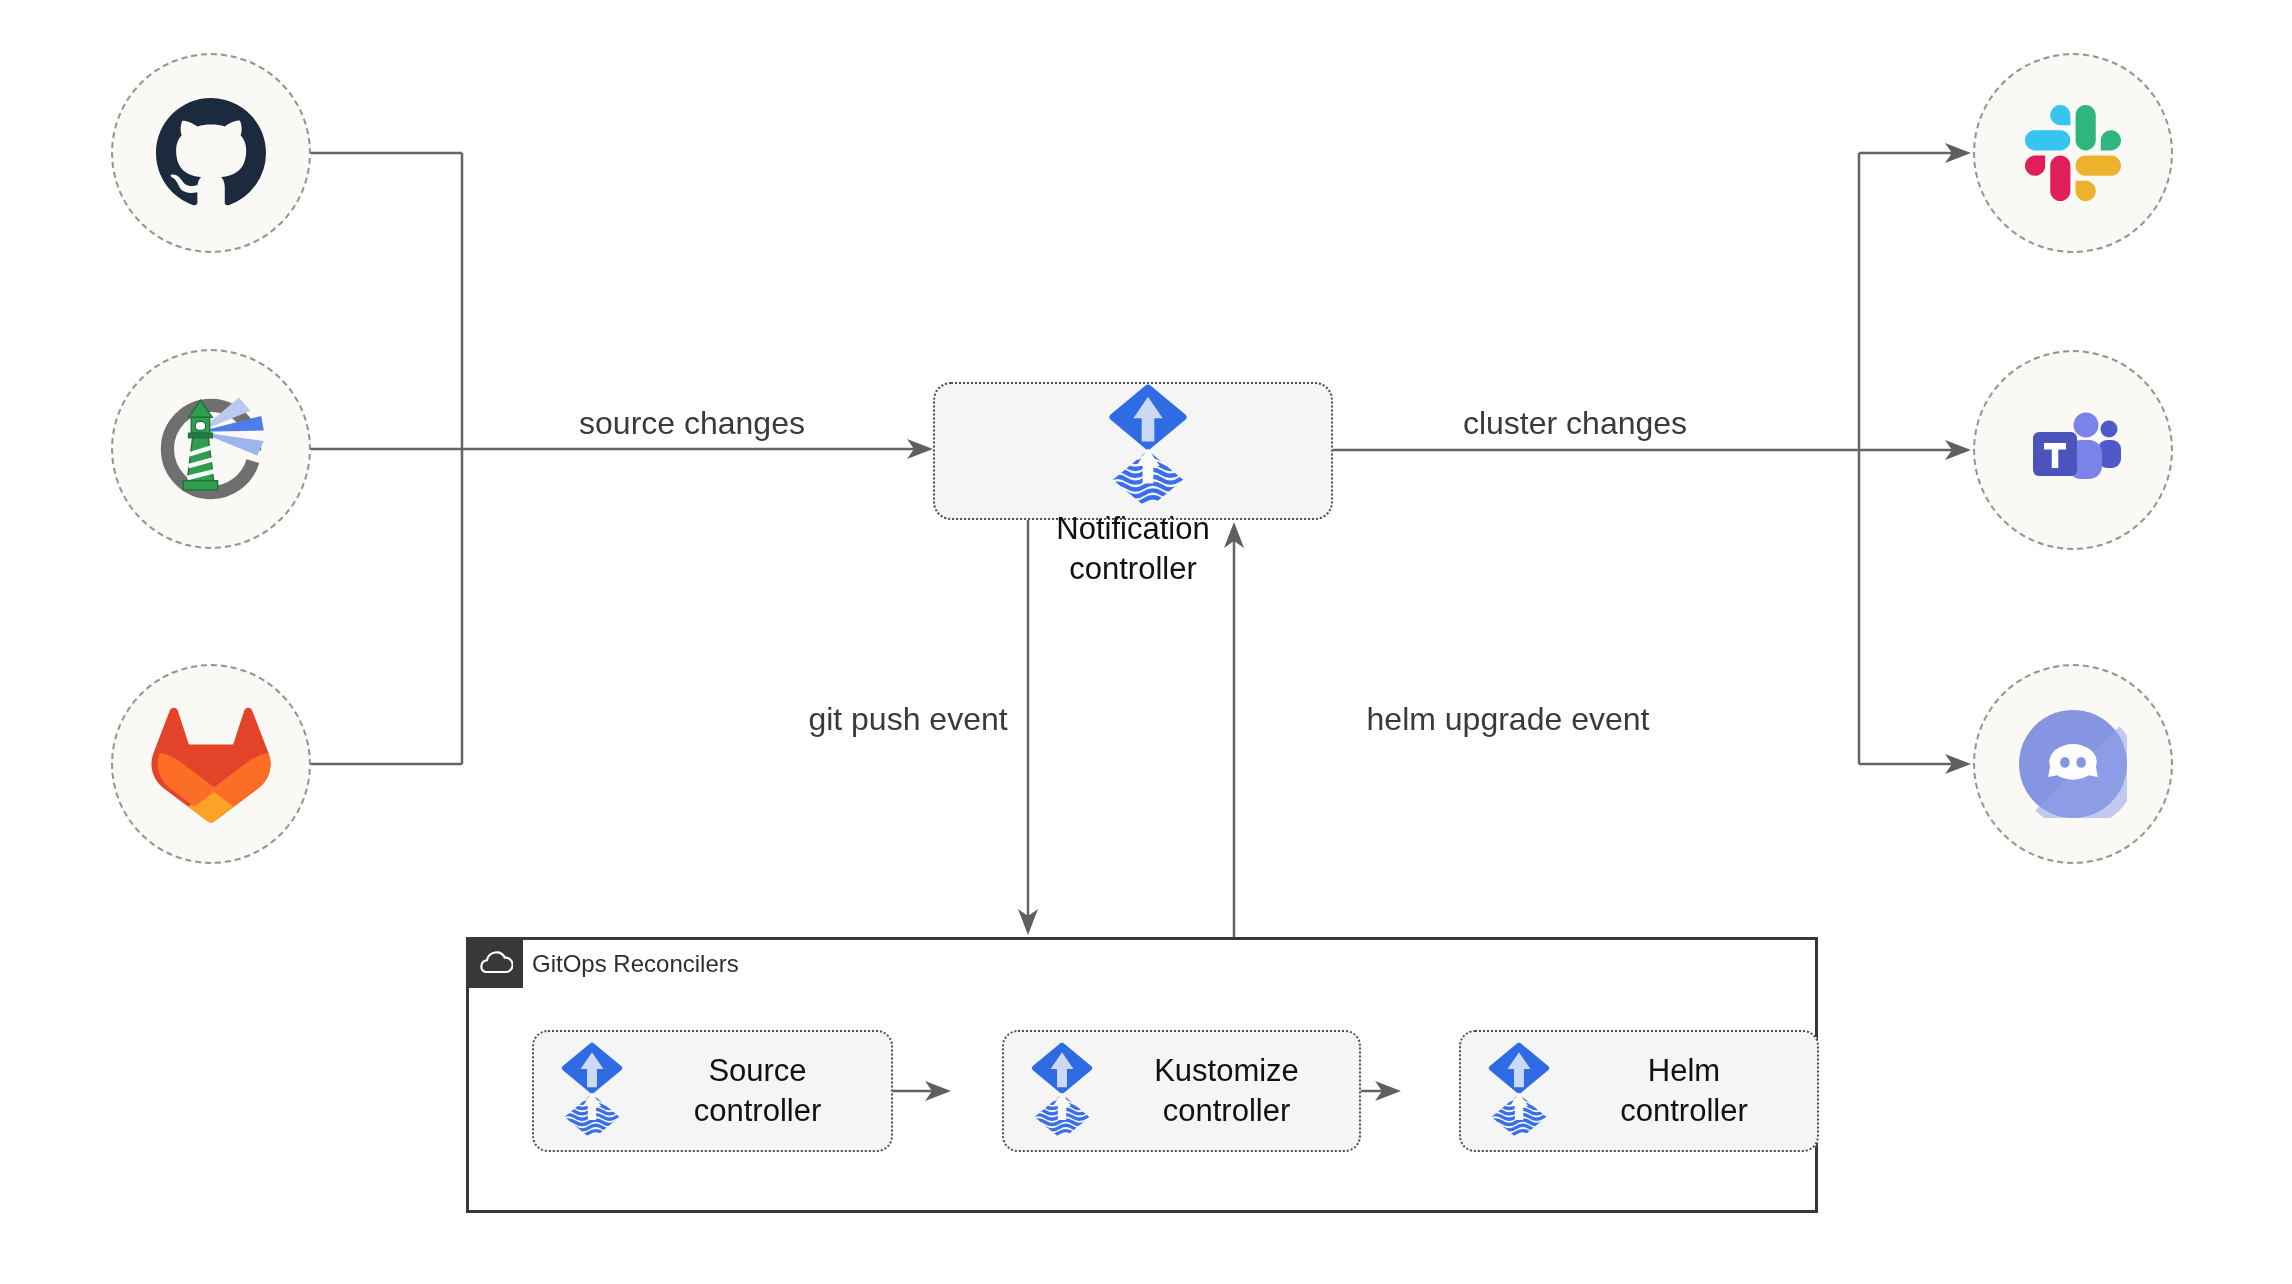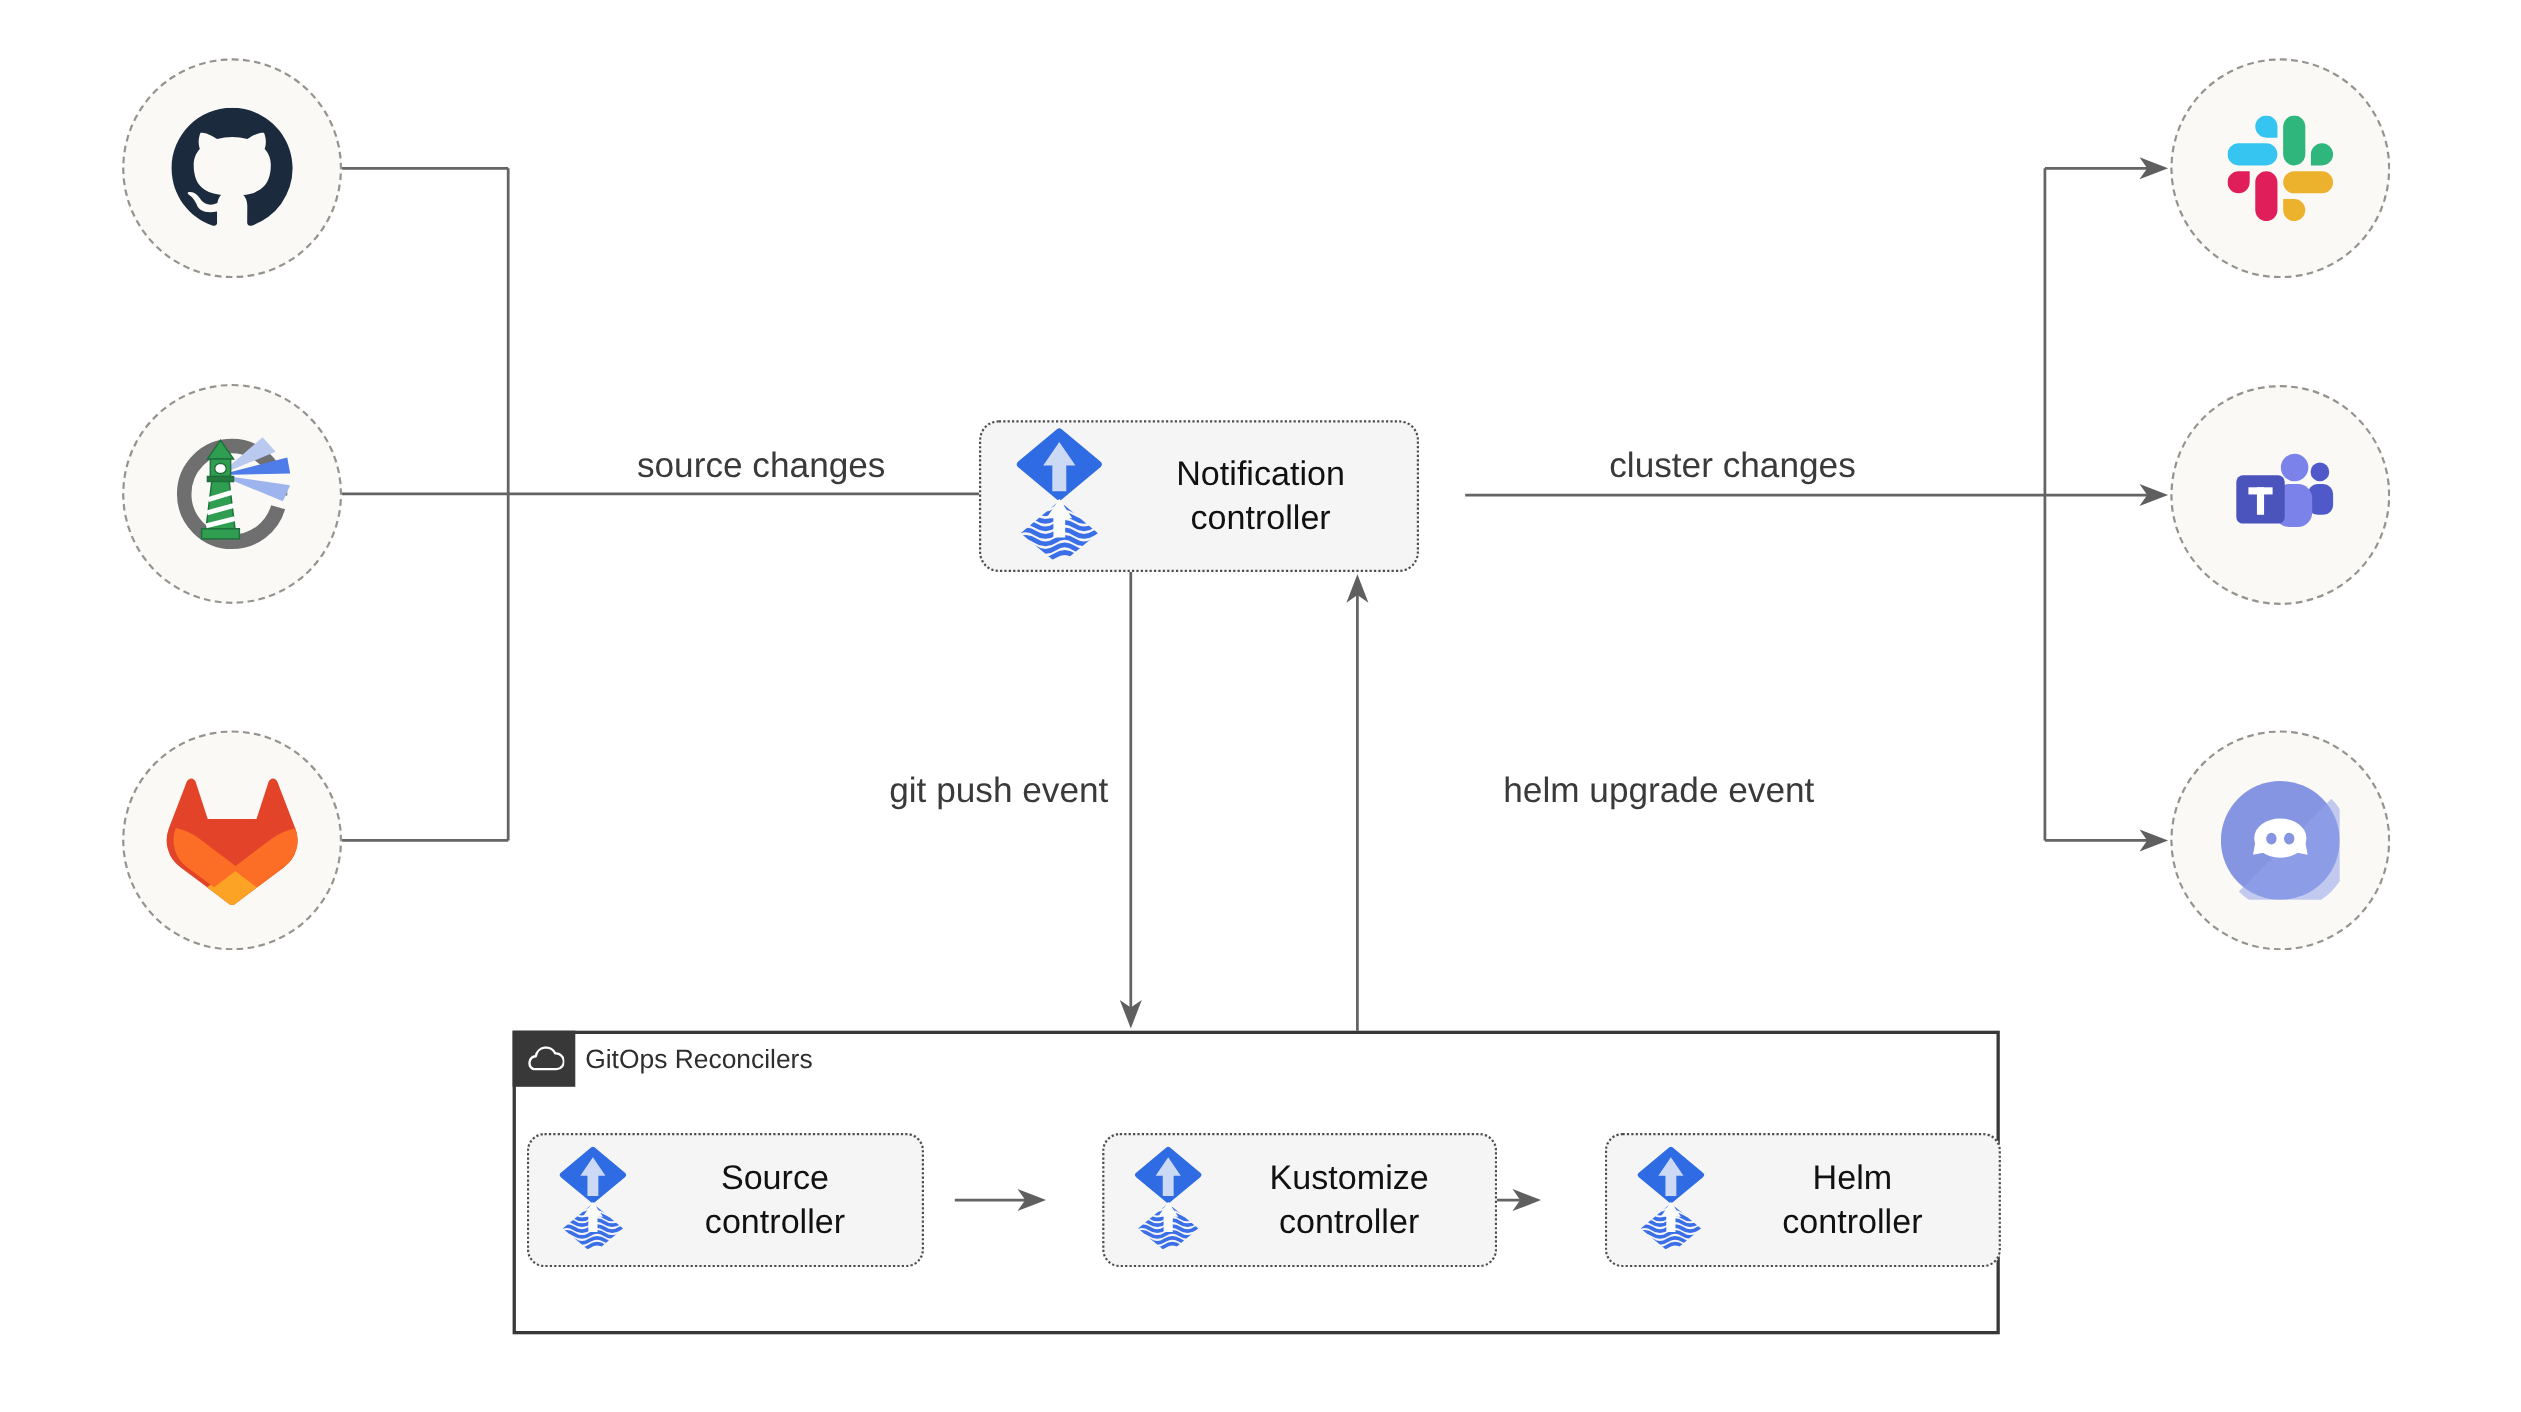--- a/index.html
+++ b/index.html
@@ -14,22 +14,22 @@
     background:#faf9f6;border:2px dashed #95938e;box-sizing:border-box;
     display:flex;align-items:center;justify-content:center;
   }
   .ctrl-box{
     position:absolute;background:#f5f5f5;border:2px dotted #4d4d4d;box-sizing:border-box;
     display:flex;align-items:center;
   }
   .ctrl-box .label{
     flex:1;text-align:center;color:#111111;font-size:31px;line-height:40px;
   }
-  #notification-box{left:890px;top:382px;width:400px;height:138px;border-radius:18px;}
-  #source-box{left:479px;top:1030px;width:361px;height:122px;border-radius:16px;justify-content:center;}
+  #notification-box{left:933px;top:382px;width:400px;height:138px;border-radius:18px;flex-direction:column;}
+  #source-box{left:532px;top:1030px;width:361px;height:122px;border-radius:16px;justify-content:center;}
   #kustomize-box{left:1002px;top:1030px;width:359px;height:122px;border-radius:16px;}
   #helm-box{left:1459px;top:1030px;width:360px;height:122px;border-radius:16px;}
   .flux-big{width:82px;height:125px;margin-left:30px;flex:0 0 auto;}
   .flux-small{width:64px;height:98px;margin-left:26px;flex:0 0 auto;}
   .edge-label{
     position:absolute;transform:translate(-50%,-50%);
     color:#3a3a3a;font-size:32px;white-space:nowrap;
   }
   #gitops-group{
     position:absolute;left:466px;top:937px;width:1352px;height:276px;

